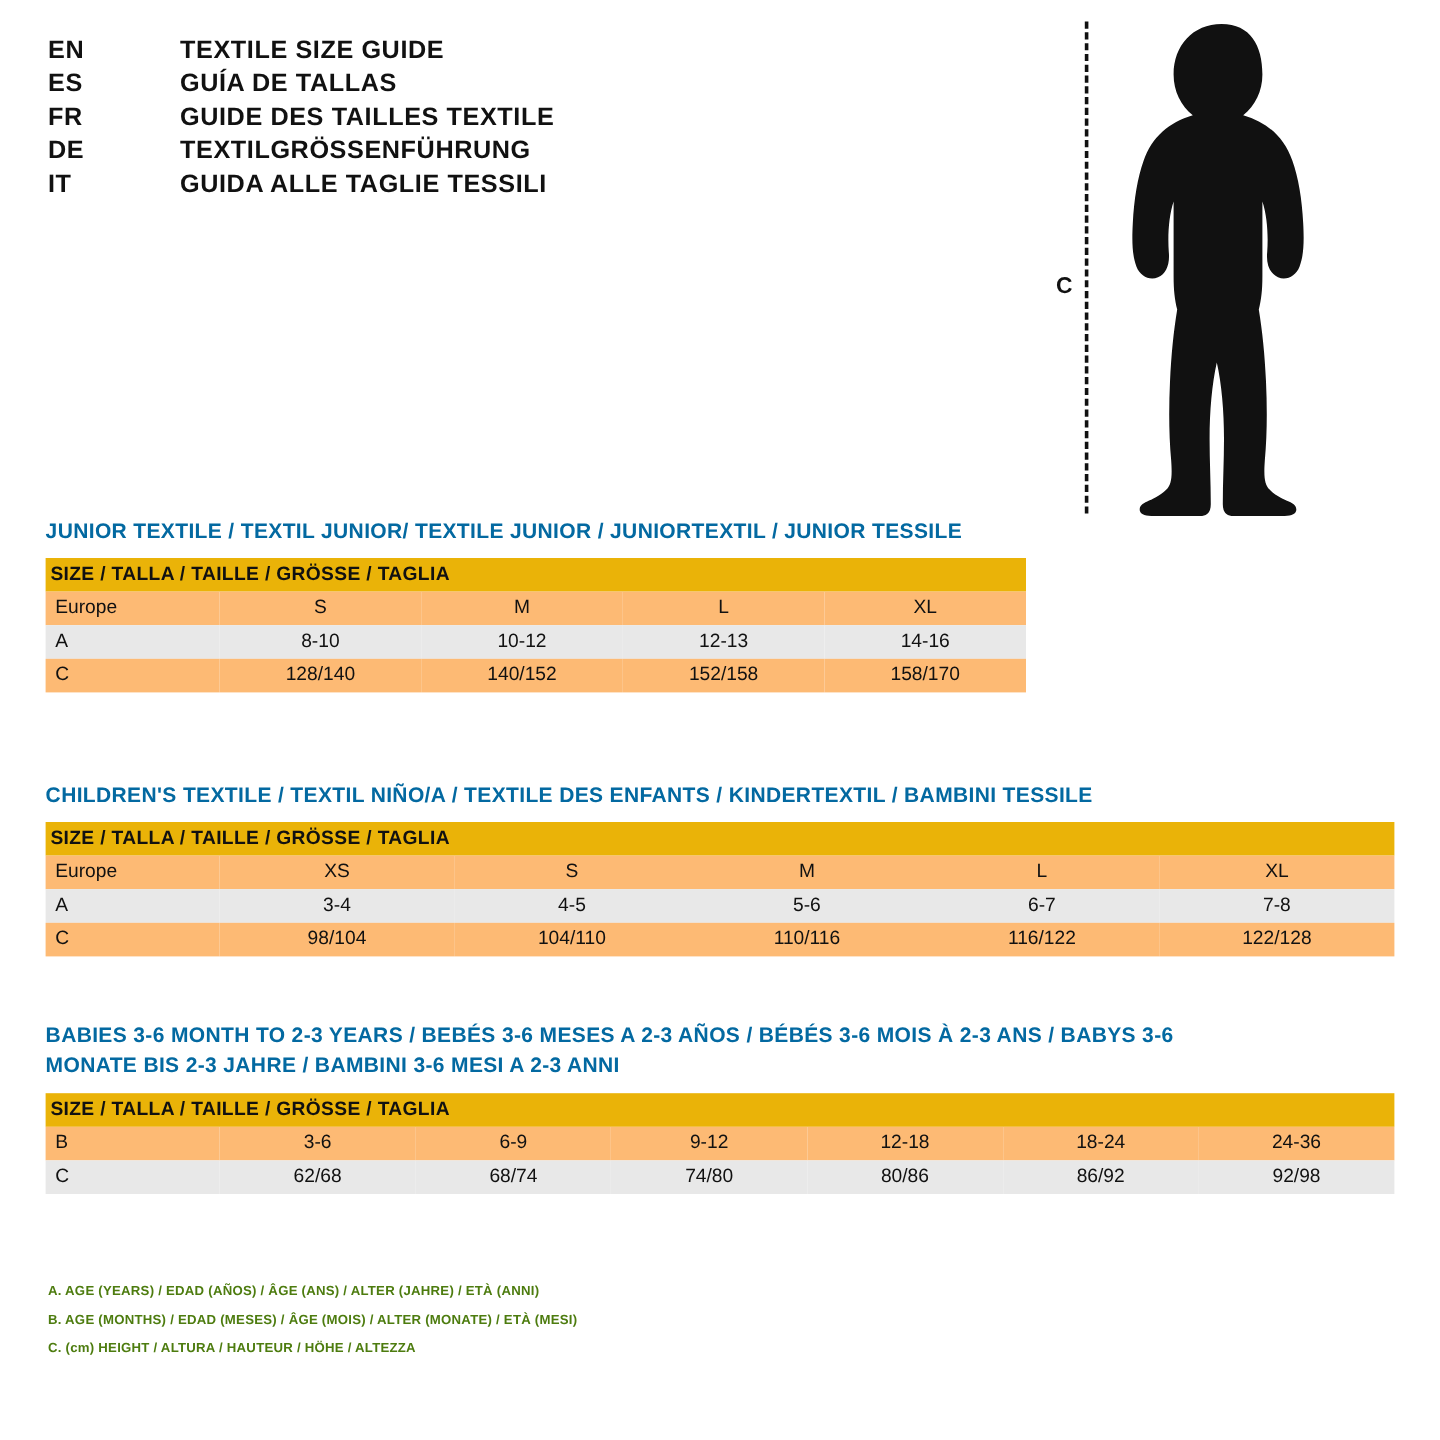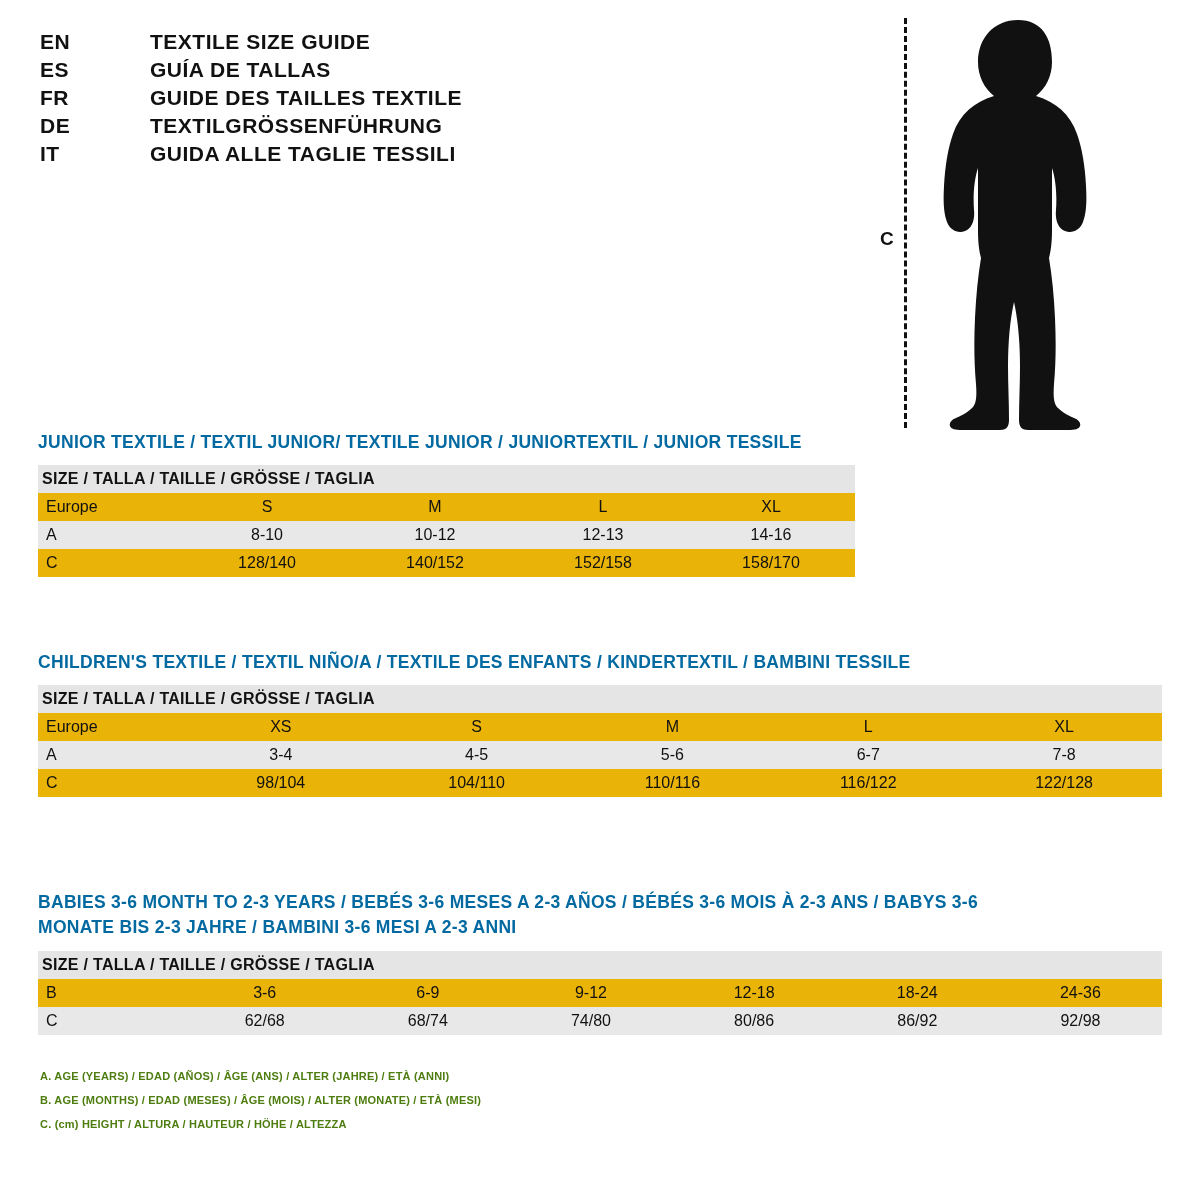--- a/index.html
+++ b/index.html
@@ -91,28 +91,28 @@
   table.size-table {
     border-collapse: collapse;
     font-size: 16px;
     color: #111;
   }
   table.size-table td {
     padding: 5px 4px;
     vertical-align: middle;
   }
   .row-head {
-    background: #e5e5e5;
+    background: #eab308;
     font-weight: bold;
   }
   .row-head td {
     padding: 6px 8px;
     letter-spacing: 0.3px;
   }
-  .row-white { background: #eab308; }
+  .row-white { background: #fdba74; }
   .row-grey  { background: #e8e8e8; }
   .cell-label {
     padding-left: 8px !important;
     text-align: left;
   }
   .cell-val {
     text-align: center;
   }
 
   
@@ -265,21 +265,21 @@
       <td class="cell-val">98/104</td>
       <td class="cell-val">104/110</td>
       <td class="cell-val">110/116</td>
       <td class="cell-val">116/122</td>
       <td class="cell-val">122/128</td>
     </tr>
   </tbody>
     </table>
 </div>
 
-<div class="section" style="top: 890px;">
+<div class="section" style="top: 850px;">
   <div class="section-title" style="max-width:940px;">BABIES 3-6 MONTH TO 2-3 YEARS / BEBÉS 3-6 MESES A 2-3 AÑOS / BÉBÉS 3-6 MOIS À 2-3 ANS / BABYS 3-6 MONATE BIS 2-3 JAHRE / BAMBINI 3-6 MESI A 2-3 ANNI</div>
   <table class="size-table">
     <tbody>
         <tr class="row-head">
       <td colspan="7" style="width:1124px;">SIZE / TALLA / TAILLE / GRÖSSE / TAGLIA</td>
     </tr>
     <tr class="row-white">
       <td class="cell-label" style="width:145px;">B</td>
       <td class="cell-val" style="width:163px;">3-6</td>
       <td class="cell-val" style="width:163px;">6-9</td>

